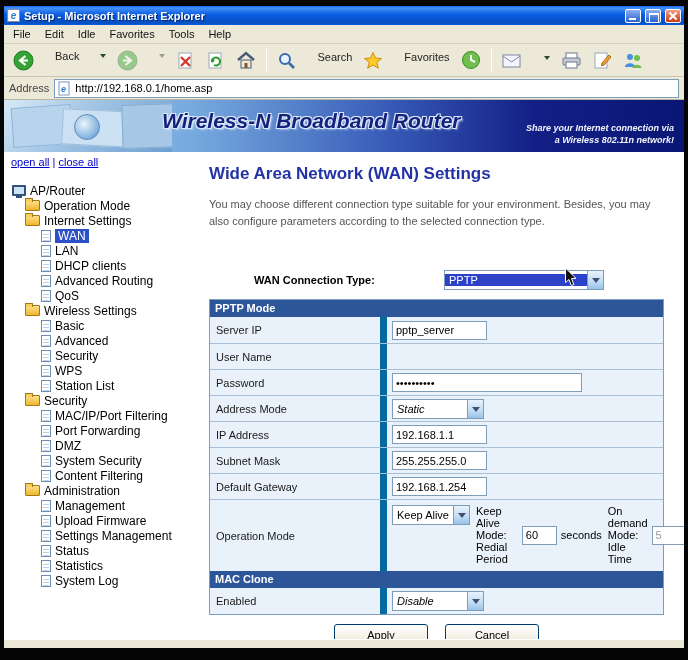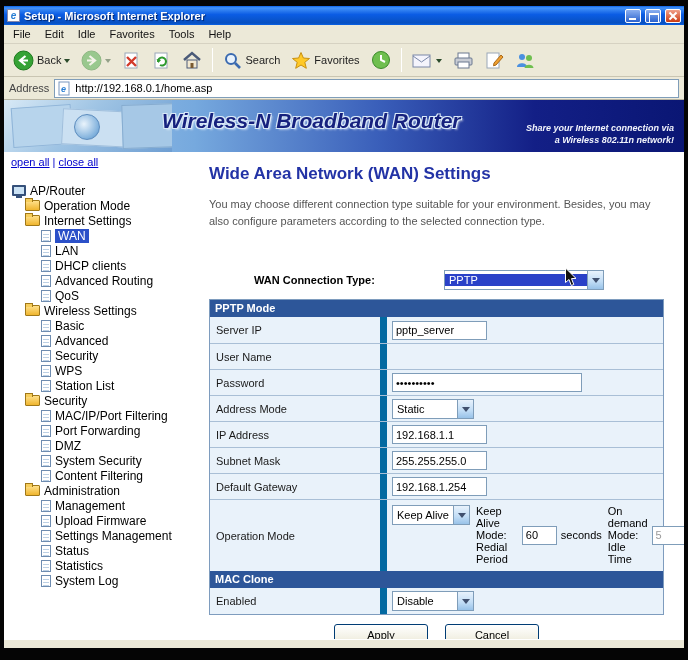--- a/index.html
+++ b/index.html
@@ -23,21 +23,21 @@
   .winbtn.close::after  { transform: rotate(-45deg); }
 
   
   .menubar { height: 19px; flex: 0 0 19px; display: flex; align-items: center; padding-left: 2px;
     border-bottom: 1px solid #D6D2C2; background: #ECE9D8; font-size: 11px; color: #111; }
   .menu-item { padding: 2px 7px; cursor: default; }
 
   
   .toolbar { height: 33px; flex: 0 0 33px; display: flex; align-items: center; gap: 3px; padding: 0 5px;
     background: #ECE9D8; border-bottom: 1px solid #C9C5B2; font-size: 11px; color: #222; }
-  .tbtn { display: flex; align-items: center; gap: 3px; padding: 2px 4px; border-radius: 2px; }
+  .tbtn { display: flex; gap: 21px; padding: 2px 4px; border-radius: 2px; }
   .tsep { width: 1px; height: 24px; background: #C9C5B2; border-right: 1px solid #fff; margin: 0 3px; }
   .caret { width: 0; height: 0; border: 3px solid transparent; border-top: 4px solid #2A4A2A; margin-top: 4px; }
   .dim50 { opacity: 0.45; }
 
   
   .addressbar { height: 23px; flex: 0 0 23px; display: flex; align-items: center; gap: 5px; padding: 0 5px;
     background: #ECE9D8; border-bottom: 1px solid #B8B4A2; font-size: 11px; color: #444; }
   .addr-input { flex: 1; height: 19px; background: #fff; border: 1px solid #7F9DB9; display: flex; align-items: center; gap: 4px; padding: 0 3px; }
   .addr-input input { border: none; outline: none; flex: 1; font-size: 11px; font-family: "Liberation Sans", sans-serif; color: #000; }
 
@@ -83,21 +83,21 @@
   .desc { color: #555; font-size: 11px; width: 445px; line-height: 1.55; }
   .wanrow { margin: 40px 0 9px 0; display: flex; align-items: center; }
   .wanlabel { font-weight: bold; margin-left: 45px; width: 190px; }
 
   .fake-select { display: inline-flex; align-items: center; background: #fff; border: 1px solid #7F9DB9; height: 20px; cursor: default; }
   .fake-select .seltext { flex: 1; padding: 0 4px; font-size: 11px; white-space: nowrap; overflow: hidden; }
   .fake-select .selbtn { width: 16px; align-self: stretch; border-left: 1px solid #7F9DB9;
     background: linear-gradient(#E8F2FC, #C0DCF5 60%, #98C2E8); position: relative; }
   .fake-select .selbtn::after { content:''; position:absolute; left: 4px; top: 7px; border: 4px solid transparent; border-top: 5px solid #40506E; }
   .fake-select.focused .seltext { background: #2A41C8; color: #fff; }
-  .w70 { width: 82px; } .w88 { width: 88px; } .w160 { width: 160px; }
+  .w70 { width: 92px; font-style: italic; } .w88 { width: 88px; } .w160 { width: 160px; }
 
   .xpinput { height: 19px; border: 1px solid #7F9DB9; font-size: 11px; font-family: "Liberation Sans", sans-serif; padding: 1px 3px; background: #fff; color: #000; }
   .xpinput.dim { color: #9A9A9A; }
   .iw95 { width: 95px; } .iw130 { width: 130px; } .iw190 { width: 190px; } .iw35 { width: 35px; }
 
   .ftable { width: 455px; border: 1px solid #7E9CBE; margin-top: 0; }
   .sheader { background: #2D5699; color: #fff; font-weight: bold; font-size: 11px; height: 17px; line-height: 17px; padding-left: 5px; }
   .frow { display: flex; background: #E9F2FA; border-top: 1px solid #A9BFD6; min-height: 26px; }
   .fl { width: 177px; flex: 0 0 177px; border-right: 7px solid #0369a1; display: flex; align-items: center; padding-left: 6px; color: #1A1A1A; }
   .fv { flex: 1; display: flex; align-items: center; padding: 2px 5px; }

